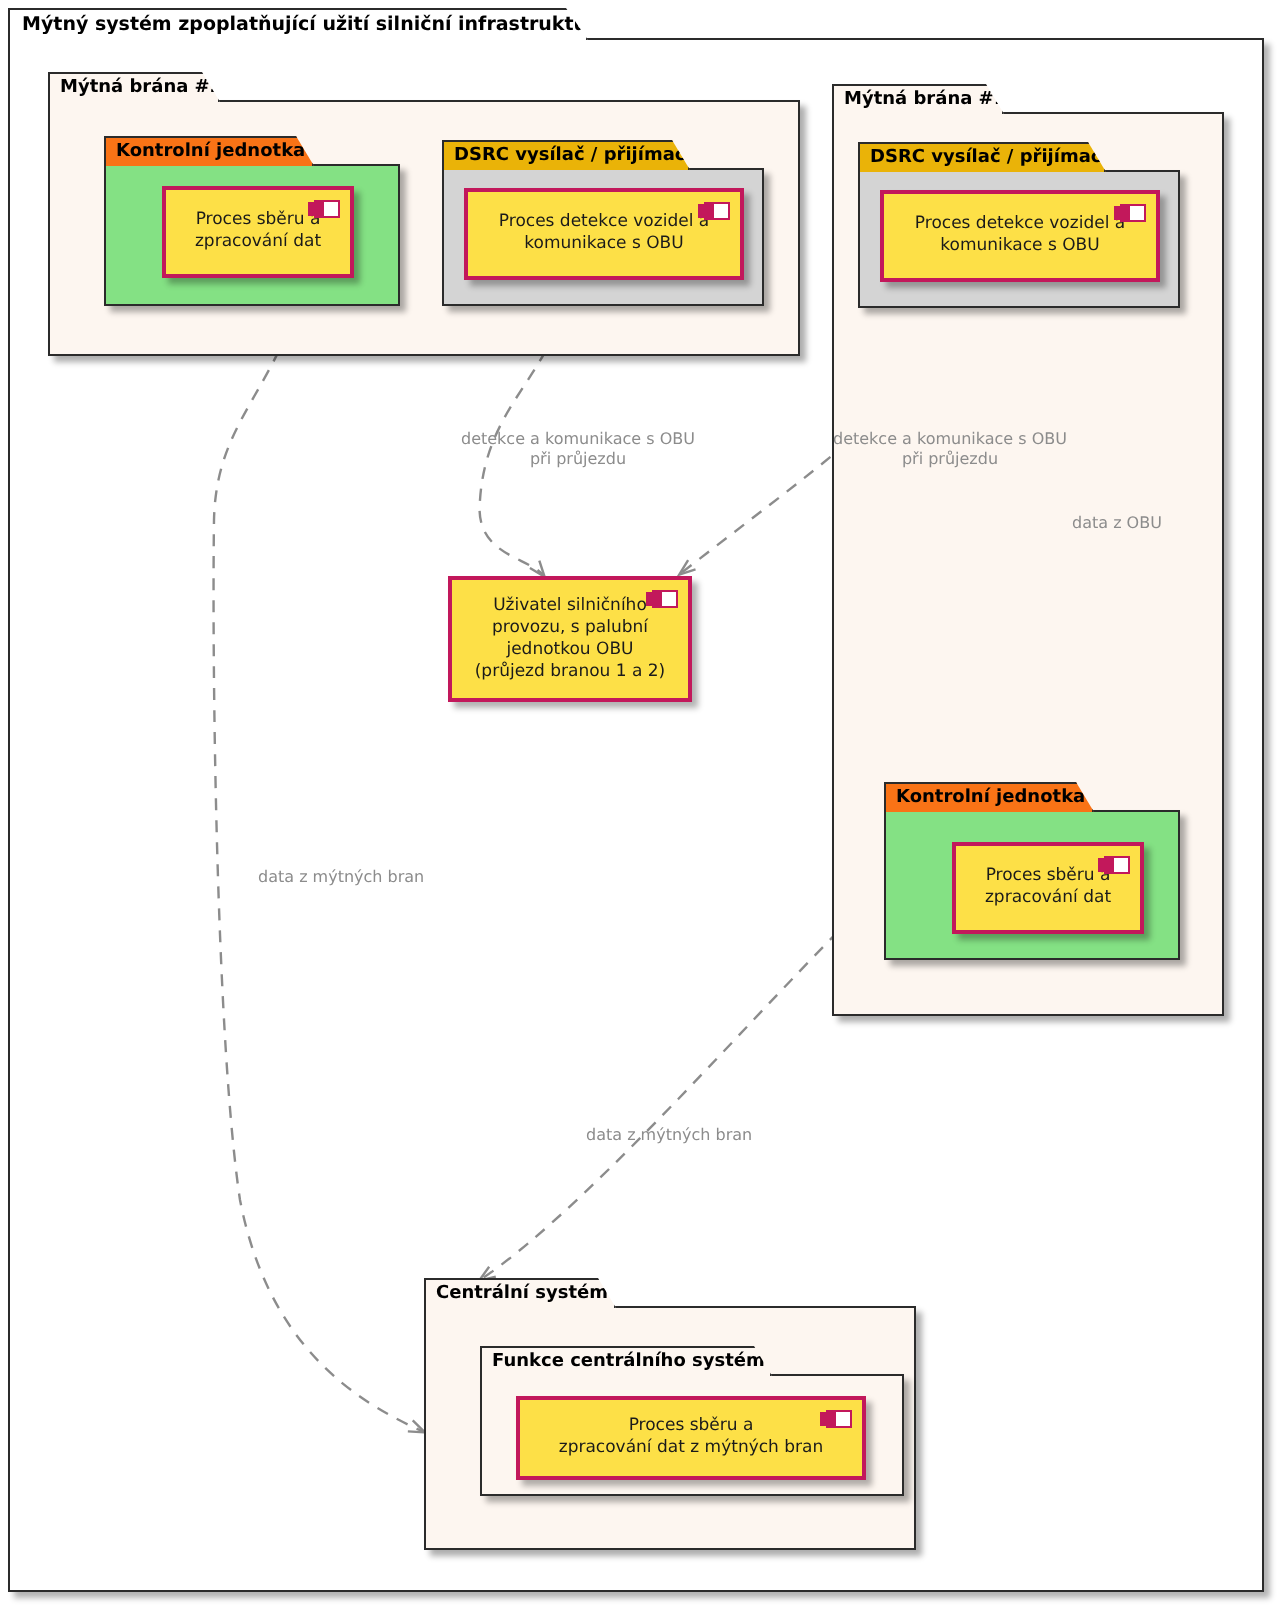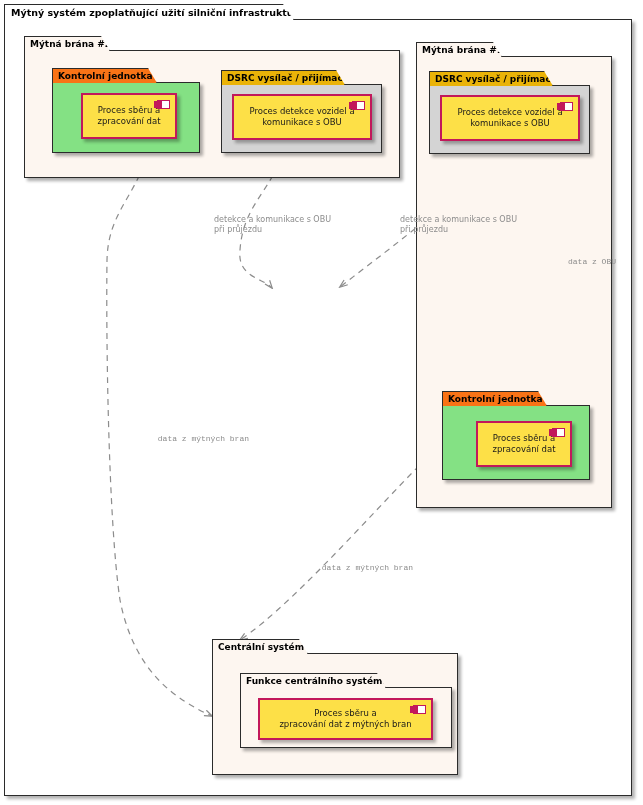--- a/index.html
+++ b/index.html
@@ -143,22 +143,22 @@
 
   
   .edge-label {
     position: absolute;
     font-size: 8px;
     line-height: 10px;
     color: #8c8c8c;
     white-space: pre-line;
     z-index: 2;
   }
-  .edge-label.center { text-align: left; }
-  .edge-label.left { text-align: right; font-family: Liberation Mono, monospace; }
+  .edge-label.center { text-align: center; }
+  .edge-label.left { text-align: left; }
 </style>
 </head>
 <body>
 
 <div id="canvas">
 
   <div class="pkg frame-outer" style="left:4px; top:4px; width:628px; height:792px;">
     <div class="pkg-tab" style="width:290px;">Mýtný systém zpoplatňující užití silniční infrastruktury</div>
     <div class="pkg-body"></div>
   </div>
@@ -224,20 +224,27 @@
   <div class="pkg green shadow" style="left:442px; top:391px; width:148px; height:89px; z-index:4;">
     <div class="pkg-tab" style="width:105px;">Kontrolní jednotka</div>
     <div class="pkg-body"></div>
   </div>
   <div class="comp" style="left:476px; top:421px; width:96px; height:46px;">
     <span class="comp-icon"></span>
     <span class="comp-label">Proces sběru a
 zpracování dat</span>
   </div>
 
+  <div class="comp" style="left:224px; top:288px; width:122px; height:63px;">
+    <span class="comp-icon"></span>
+    <span class="comp-label">Uživatel silničního
+provozu, s palubní
+jednotkou OBU
+(průjezd branou 1 a 2)</span>
+  </div>
 
   <div class="pkg shadow" style="left:212px; top:639px; width:246px; height:136px;">
     <div class="pkg-tab" style="width:96px;">Centrální systém</div>
     <div class="pkg-body"></div>
   </div>
 
   <div class="pkg white shadow" style="left:240px; top:673px; width:212px; height:75px; z-index:4;">
     <div class="pkg-tab" style="width:146px;">Funkce centrálního systému</div>
     <div class="pkg-body"></div>
   </div>

